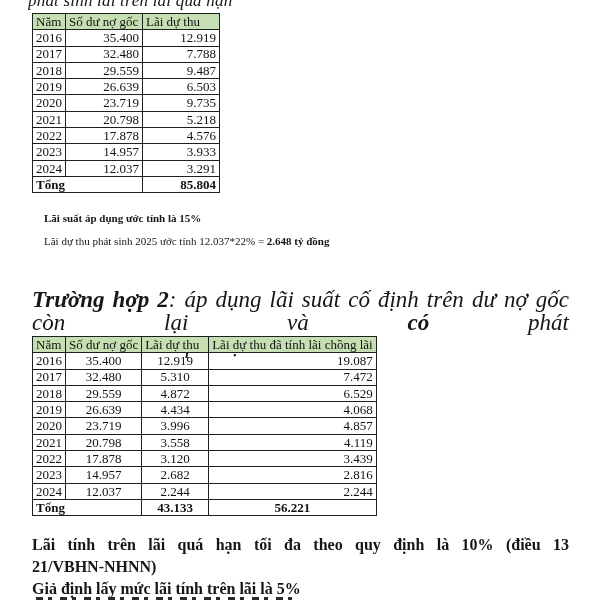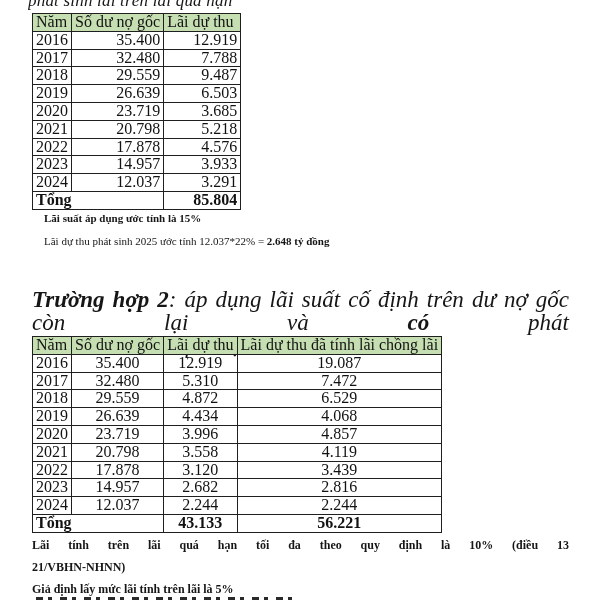--- a/index.html
+++ b/index.html
@@ -8,43 +8,43 @@
     background:#ffffff;color:#161616;
     font-family:"Liberation Serif", serif;
   }
   .page{position:absolute;inset:0}
 
   
   .topline{position:absolute;top:0;left:28px;height:13px;width:340px;overflow:hidden}
   .topline span{display:block;margin-top:-9px;font-style:italic;font-size:17px;letter-spacing:.2px}
 
   
-  table{border-collapse:collapse;position:absolute;font-size:16px;color:#121212}
+  table{border-collapse:collapse;position:absolute;font-size:13px;color:#121212}
   th,td{border:1px solid #1f1f1f;padding:0 3px;height:15.3px;line-height:1.05;font-weight:normal;white-space:nowrap}
   thead th{background:#c6dfb2;text-align:left}
   tr.total td{font-weight:bold}
   td.total-label{text-align:left}
 
   #t1{top:13px;left:32px}
   #t1 td:nth-child(1){width:22px;text-align:left}
   #t1 td:nth-child(2){width:70px;text-align:right}
   #t1 td:nth-child(3){width:56px;text-align:right}
 
   #t2{top:336px;left:32px}
   #t2 td:nth-child(1){width:23px;text-align:left}
   #t2 td:nth-child(2){width:60px;text-align:center}
   #t2 td:nth-child(3){width:46px;text-align:center}
-  #t2 td:nth-child(4){width:138px;text-align:center}
+  #t2 td:nth-child(4){width:138px;text-align:right}
 
   
   .para1{position:absolute;top:207px;left:44px;width:537px;font-size:11px;line-height:22.5px}
   .b{font-weight:bold}
   .case2{position:absolute;top:288px;left:32px;width:537px;font-style:italic;font-size:23px;line-height:23px}
   .jline{text-align:justify;text-align-last:justify}
-  .para3{position:absolute;top:534px;left:32px;width:537px;font-weight:bold;font-size:12px;line-height:22px}
+  .para3{position:absolute;top:534px;left:32px;width:537px;font-weight:bold;font-size:16px;line-height:22px}
 
   
   .cutline{
     position:absolute;top:597px;left:36px;width:260px;height:3px;
     background:repeating-linear-gradient(90deg,#2a2a2a 0 7px,transparent 7px 12px,#2a2a2a 12px 16px,transparent 16px 24px);
   }
 </style>
 </head>
 <body>
 
@@ -79,21 +79,21 @@
           <td>9.487</td>
         </tr>
         <tr>
           <td>2019</td>
           <td>26.639</td>
           <td>6.503</td>
         </tr>
         <tr>
           <td>2020</td>
           <td>23.719</td>
-          <td>3.685</td>
+          <td>9.735</td>
         </tr>
         <tr>
           <td>2021</td>
           <td>20.798</td>
           <td>5.218</td>
         </tr>
         <tr>
           <td>2022</td>
           <td>17.878</td>
           <td>4.576</td>

